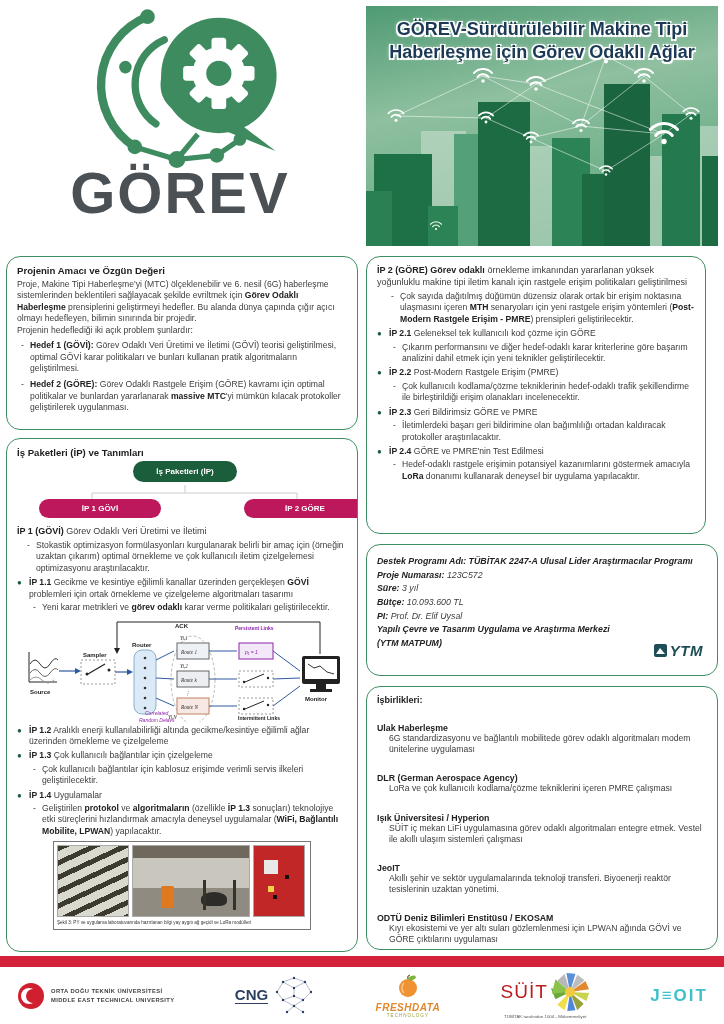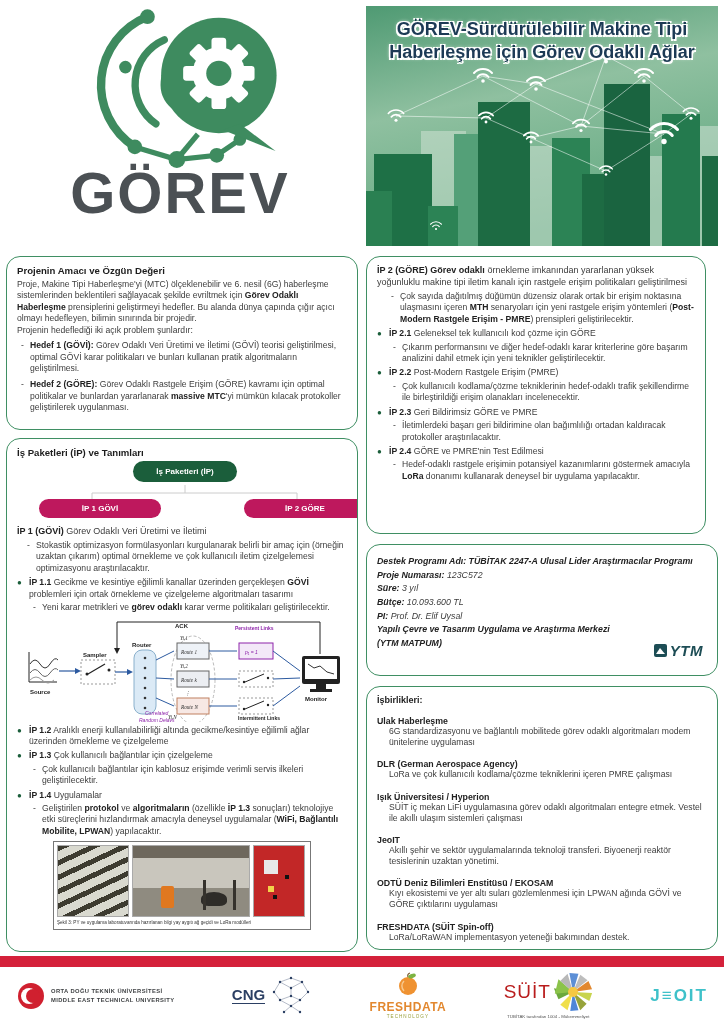--- a/index.html
+++ b/index.html
@@ -52,32 +52,32 @@
              box-shadow:0 22px 0 -4px #f2d24a, 16px 10px 0 -5px #111, 4px 30px 0 -5px #111; }
   .figcap { font-size:4.6px; color:#333; margin-top:3px; line-height:1.3; }
 
   
   .drow { font-size:8.8px; line-height:1.55; color:#3c3c3c; }
   .drow b { color:#222; }
   #ytm-wrap { position:absolute; right:14px; bottom:16px; display:flex; align-items:center; gap:2px; }
   #ytm-text { font-size:15px; font-weight:800; color:#1d4d55; letter-spacing:0.5px; }
 
   
-  .cname { font-size:8.8px; font-weight:bold; color:#222; margin-top:11px; }
+  .cname { font-size:8.8px; font-weight:bold; color:#222; margin-top:18px; }
   .cdesc { font-size:8.6px; line-height:1.3; color:#3c3c3c; padding-left:12px; }
 
   
   #redbar { position:absolute; left:0; top:956px; width:724px; height:11px; background:#d4213a; }
   #footer { position:absolute; left:0; top:967px; width:724px; height:57px; background:#fff;
             display:flex; align-items:center; justify-content:space-between; padding:0 16px; }
   .flogo { display:flex; align-items:center; gap:5px; }
   .metu-text { font-size:5.8px; font-weight:bold; color:#3c3f41; letter-spacing:0.4px; line-height:1.5; }
   .cng-text { font-size:15px; font-weight:bold; color:#2b3f63; border-bottom:1.5px solid #2b3f63; line-height:1.05; }
   .fd-col { text-align:center; }
-  .fd-main { font-size:12px; font-weight:bold; color:#e2882f; letter-spacing:0.5px; }
+  .fd-main { font-size:10px; font-weight:bold; color:#e2882f; letter-spacing:0.5px;font-style:italic; }
   .fd-sub { font-size:4.6px; color:#9aa03c; letter-spacing:1px; }
   .suit-col { text-align:center; position:relative; }
   .suit-row { display:flex; align-items:center; justify-content:center; gap:2px; }
   .suit-word { font-size:19px; font-weight:400; color:#b91c1c; letter-spacing:1px; }
   .suit-cap { font-size:4.4px; color:#555; margin-top:2px; }
   .jeoit-text { font-size:17px; font-weight:800; color:#3ec1c9; letter-spacing:2px; }
 
   
   .dg-lbl { font-size:6px; font-weight:bold; fill:#222; }
   .dg-sm  { font-size:5px; fill:#222; }

